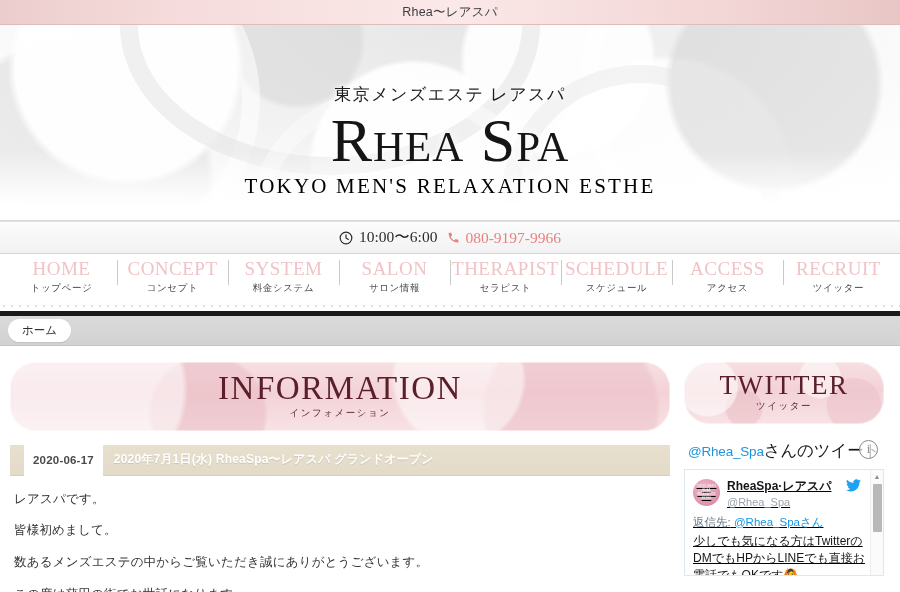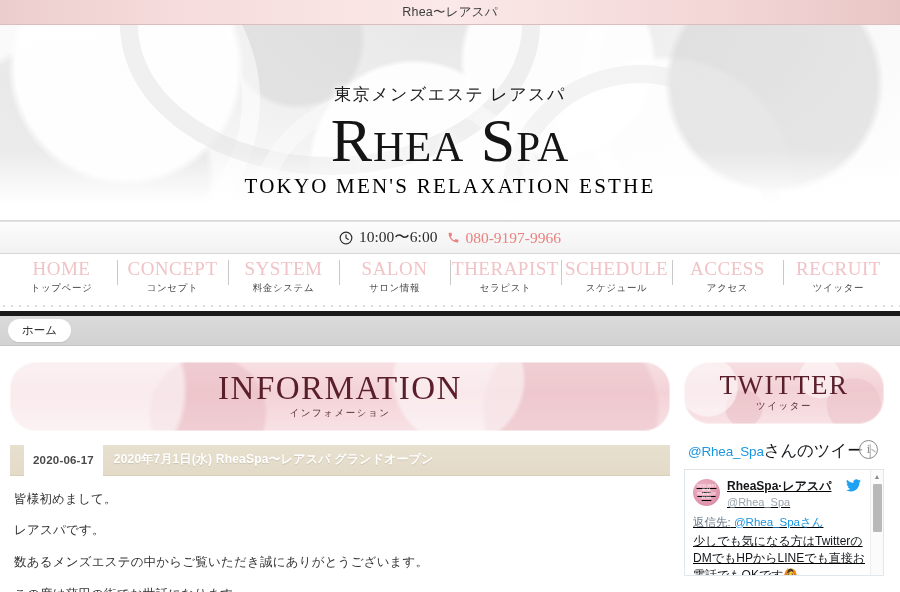--- a/index.html
+++ b/index.html
@@ -316,22 +316,22 @@
     </div>
 
     <div class="news">
       <div class="news-row">
         <span class="news-date">2020-06-17</span>
         <span class="news-title">2020年7月1日(水) RheaSpa〜レアスパ グランドオープン</span>
       </div>
     </div>
 
     <div class="article">
+      <p>レアスパです。</p>
       <p>皆様初めまして。</p>
-      <p>レアスパです。</p>
       <p>数あるメンズエステの中からご覧いただき誠にありがとうございます。</p>
       <p>この度は蒲田の街でお世話になります。</p>
 
     </div>
   </div>
 
   <div class="col-side">
     <div class="banner banner-tw">
       <div class="banner-en">TWITTER</div>
       <div class="banner-ja">ツイッター</div>

